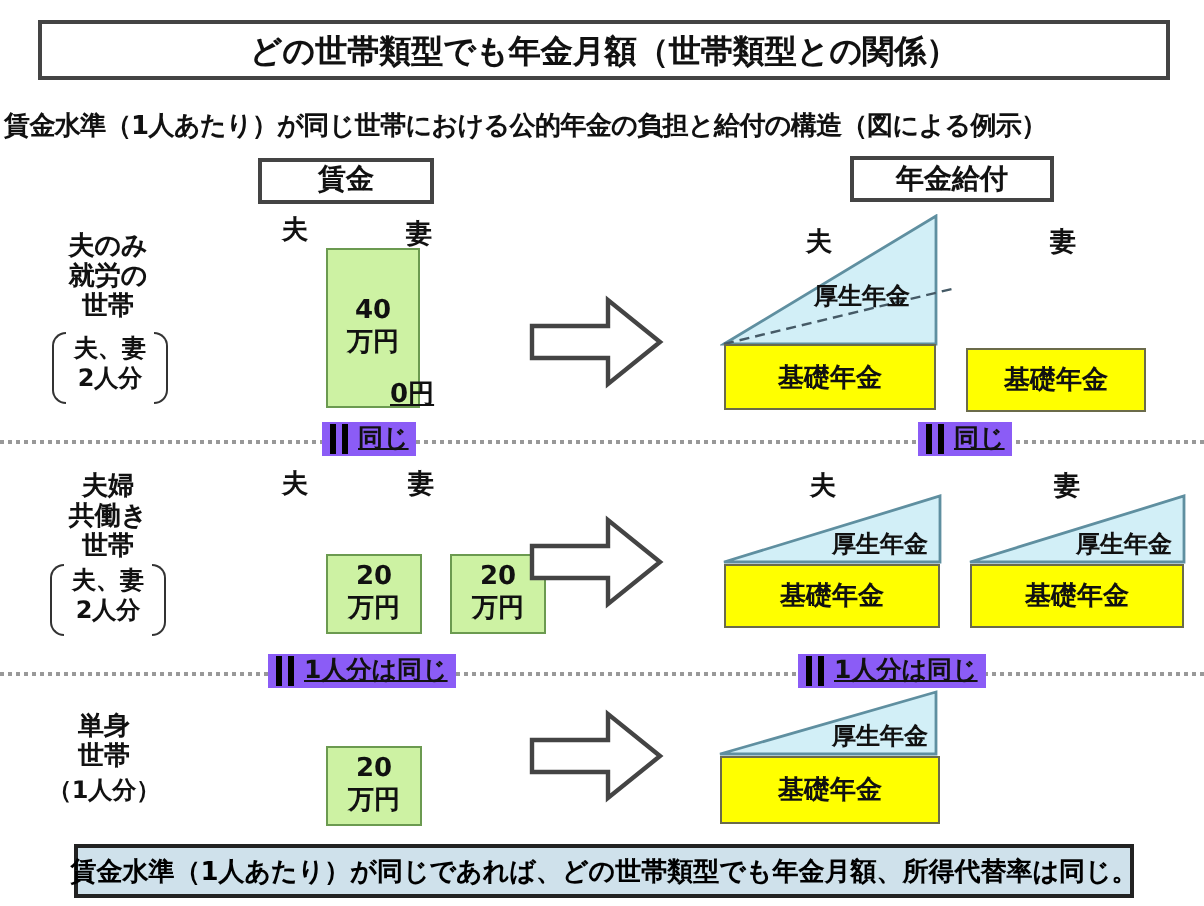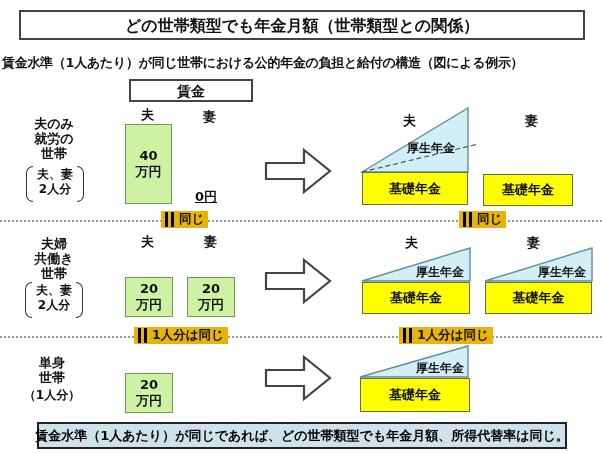--- a/index.html
+++ b/index.html
@@ -14,46 +14,47 @@
 
   .household-name{display:flex;flex-direction:column;align-items:center;font-weight:bold;font-size:13px;line-height:15px;text-align:center;}
   .bracket{display:flex;align-items:stretch;justify-content:center;}
   .bk{width:6px;border:1.6px solid #333;}
   .bk.l{border-right:none;border-radius:7px 0 0 7px;}
   .bk.r{border-left:none;border-radius:0 7px 7px 0;}
   .bracket-text{padding:1px 4px;font-weight:bold;font-size:12px;line-height:15px;text-align:center;white-space:nowrap;}
 
   .col-label{font-weight:bold;font-size:13px;white-space:nowrap;}
 
-  .wage-box{background:var(--wage-box,#cdf2a3);border:1.6px solid #6b9a50;display:flex;flex-direction:column;justify-content:center;align-items:center;font-weight:bold;font-size:13px;line-height:16px;}
+  .wage-box{background:var(--wage-box,#cdf2a3);border:1.6px solid #6b9a50;display:flex;flex-direction:column;justify-content:center;align-items:center;font-weight:bold;font-size:13px;line-height:16px;margin-left:38px;}
   .zero-label{font-weight:bold;font-size:13px;white-space:nowrap;text-decoration:underline;}
 
   .yellow-box{background:var(--basic-pension,#ffff00);border:1.6px solid #6b6b4a;display:flex;justify-content:center;align-items:center;font-weight:bold;font-size:13px;}
   .tri polygon{fill:var(--kosei-pension,#d2eff7);stroke:#5f8fa0;stroke-width:1.4;}
   .kosei-label{font-weight:bold;font-size:12px;white-space:nowrap;}
 
   .dotline{border-top:2px dotted #999;height:0;}
-  .same-mark{display:flex;align-items:center;gap:5px;background:#eab308;padding:0 4px;height:17px;}
+  .same-mark{display:flex;align-items:center;gap:5px;background:#8b5cf6;padding:0 4px;height:17px;text-decoration:underline;}
   .bars{display:flex;gap:3px;}
   .bars i{display:block;width:3px;height:15px;background:#000;}
   .same-label{font-weight:bold;font-size:12.5px;white-space:nowrap;}
 
   .arrow polygon{fill:#fff;stroke:#444;stroke-width:2.2;stroke-linejoin:miter;}
 
   .note-box{background:var(--note-bg,#cfe1eb);border:2px solid #222;display:flex;justify-content:center;align-items:center;font-weight:bold;font-size:13px;color:#000000;white-space:nowrap;}
 </style>
 </head>
 <body>
 
 <div id="stage">
 
   <div class="abs title-box" style="left:19px;top:10px;width:566px;height:30px;">どの世帯類型でも年金月額（世帯類型との関係）</div>
   <div class="abs subtitle" style="left:2px;top:54px;width:600px;">賃金水準（1人あたり）が同じ世帯における公的年金の負担と給付の構造（図による例示）</div>
 
-  <div class="abs hdr-box" style="left:129px;top:79px;width:124px;height:23px;">賃金</div>
+  <div class="abs hdr-box" style="left:129px;top:79px;width:88px;height:23px;font-family:Liberation Serif, serif;">賃金</div>
+  <div class="abs hdr-box" style="left:425px;top:78px;width:102px;height:23px;">年金給付</div>
 
   <div class="abs household-name" style="left:16px;top:116px;width:76px;">
     <span>夫のみ</span>
     <span>就労の</span>
     <span>世帯</span>
   </div>
   <div class="abs bracket" style="left:16px;top:166px;width:78px;height:36px;">
     <i class="bk l"></i>
     <div class="bracket-text">
       <div>夫、妻</div>

